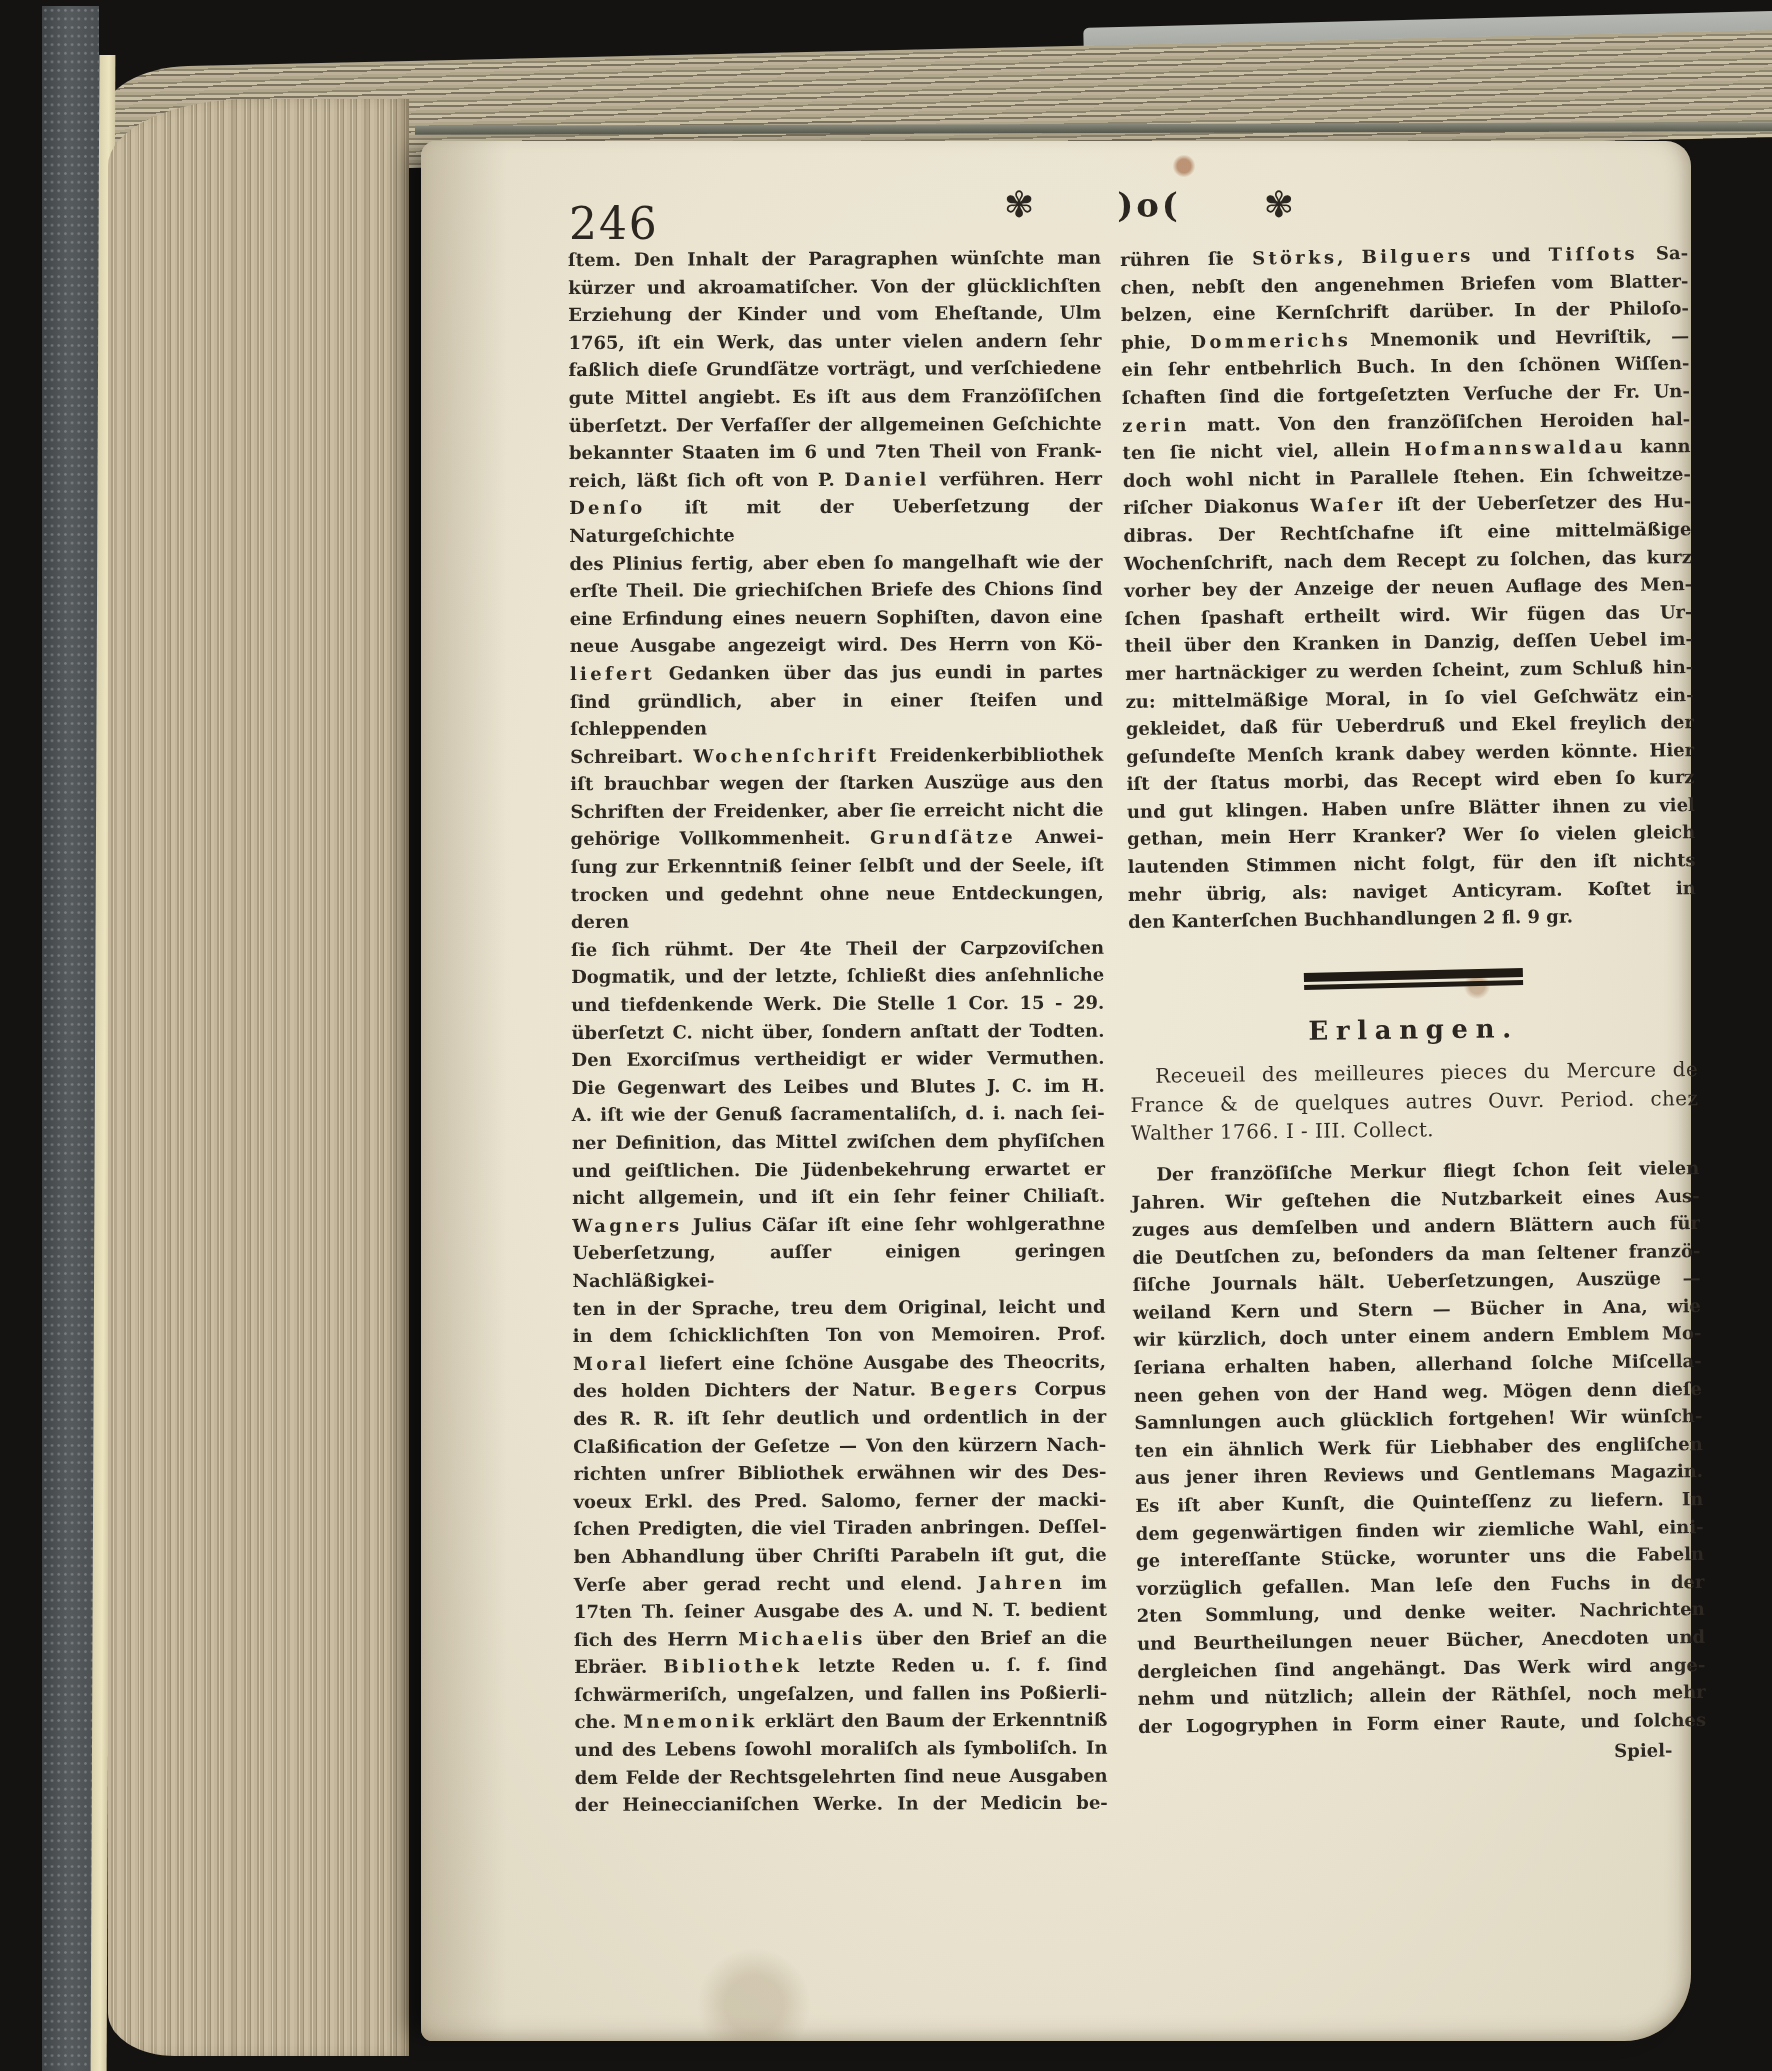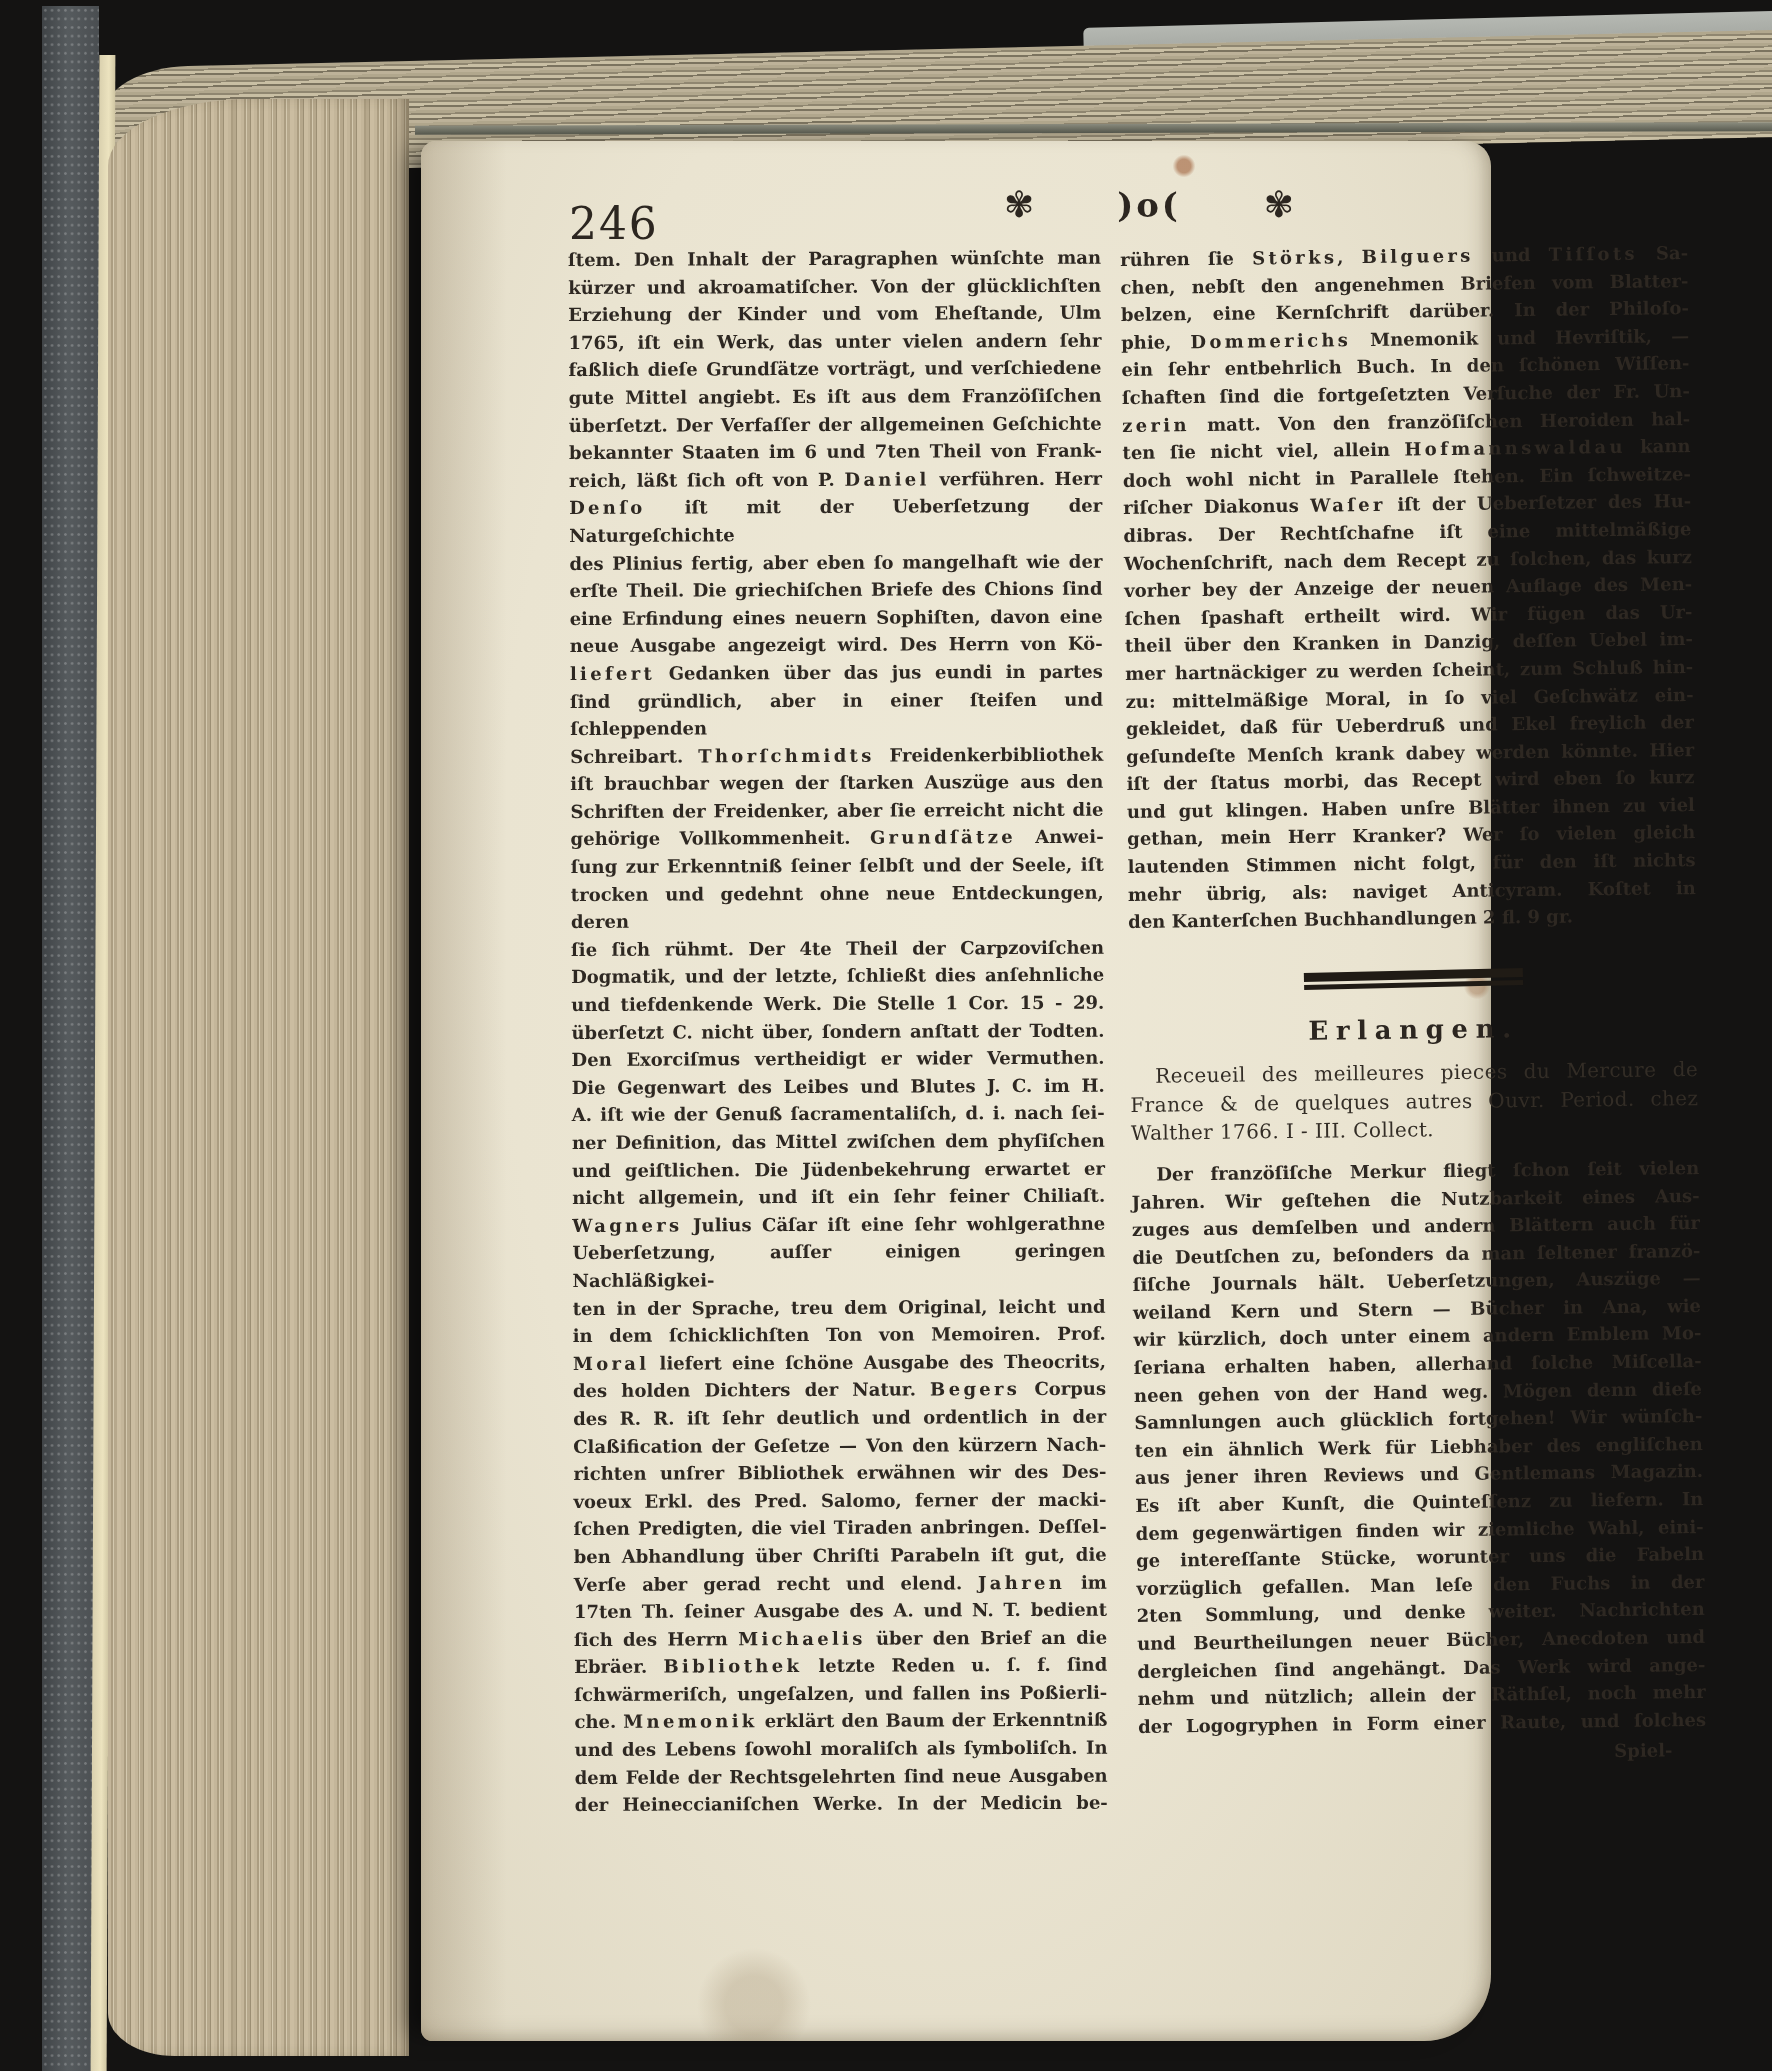--- a/index.html
+++ b/index.html
@@ -25,21 +25,21 @@
          background:linear-gradient(90deg,#d9d0ae,#ece3bf 60%,#cfc5a2);transform:rotate(.25deg);}
   .fore-edge{position:absolute;left:108px;top:99px;width:301px;height:1957px;
          background:
            repeating-linear-gradient(90deg,#c4b69a 0 2.9px,#ab9d81 2.9px 4.8px,#d4c9af 4.8px 5.7px,#b6a88c 5.7px 8.6px,#9c8f74 8.6px 9.5px,#cbbda1 9.5px 13.3px);
          border-top-left-radius:143px 67px;border-bottom-left-radius:67px 43px;
          box-shadow:inset -13.3px 0 17px -7.6px rgba(60,48,30,.45);}
   .scan-line{position:absolute;left:415px;top:124px;width:1358px;height:8.6px;
          background:linear-gradient(180deg,#8b8c7e,#585a4f);transform:rotate(-.15deg);}
 
   
-  .page{position:absolute;left:421px;top:141px;width:1070px;height:1900px;
+  .page{position:absolute;left:421px;top:141px;width:1270px;height:1900px;
         background:radial-gradient(ellipse at 48% 40%, #eee9d7 0%, #eae4d1 55%, #ded7c1 100%);
         border-radius:15px 25px 67px 11.4px;
         box-shadow:-19px 0 25px -9.5px rgba(0,0,0,.5), inset 0 -13.3px 21px -11.4px rgba(80,65,40,.35), inset -15px 0 21px -11.4px rgba(90,75,50,.4);}
   .gutter-shade{position:absolute;left:0;top:0;width:86px;height:100%;
         background:linear-gradient(90deg,rgba(120,100,70,.28),rgba(120,100,70,0));border-radius:15px 0 0 11.4px;}
   .stains{position:absolute;inset:0;pointer-events:none;
         background:
           radial-gradient(circle at 763px 25px, rgba(150,80,40,.55) 0 6.7px, rgba(150,80,40,0) 11.4px),
           radial-gradient(circle at 1056px 845px, rgba(140,85,45,.35) 0 7.6px, rgba(140,85,45,0) 13.3px),
           radial-gradient(circle at 333px 1864px, rgba(120,95,60,.18) 0 28.5px, rgba(120,95,60,0) 57px);}
@@ -106,21 +106,21 @@
         <div class="line">überſetzt. Der Verfaſſer der allgemeinen Geſchichte</div>
         <div class="line">bekannter Staaten im 6 und 7ten Theil von Frank-</div>
         <div class="line">reich, läßt ſich oft von P. <span class="spaced">Daniel</span> verführen. Herr</div>
         <div class="line"><span class="spaced">Denſo</span> iſt mit der Ueberſetzung der Naturgeſchichte</div>
         <div class="line">des Plinius fertig, aber eben ſo mangelhaft wie der</div>
         <div class="line">erſte Theil. Die griechiſchen Briefe des Chions ſind</div>
         <div class="line">eine Erfindung eines neuern Sophiſten, davon eine</div>
         <div class="line">neue Ausgabe angezeigt wird. Des Herrn von Kö-</div>
         <div class="line"><span class="spaced">liefert</span> Gedanken über das jus eundi in partes</div>
         <div class="line">ſind gründlich, aber in einer ſteifen und ſchleppenden</div>
-        <div class="line">Schreibart. <span class="spaced">Thorſchmidts</span> Freidenkerbibliothek</div>
+        <div class="line">Schreibart. <span class="spaced">Wochenſchrift</span> Freidenkerbibliothek</div>
         <div class="line">iſt brauchbar wegen der ſtarken Auszüge aus den</div>
         <div class="line">Schriften der Freidenker, aber ſie erreicht nicht die</div>
         <div class="line">gehörige Vollkommenheit. <span class="spaced">Grundſätze</span> Anwei-</div>
         <div class="line">ſung zur Erkenntniß ſeiner ſelbſt und der Seele, iſt</div>
         <div class="line">trocken und gedehnt ohne neue Entdeckungen, deren</div>
         <div class="line">ſie ſich rühmt. Der 4te Theil der Carpzoviſchen</div>
         <div class="line">Dogmatik, und der letzte, ſchließt dies anſehnliche</div>
         <div class="line">und tiefdenkende Werk. Die Stelle 1 Cor. 15 - 29.</div>
         <div class="line">überſetzt C. nicht über, ſondern anſtatt der Todten.</div>
         <div class="line">Den Exorciſmus vertheidigt er wider Vermuthen.</div>

